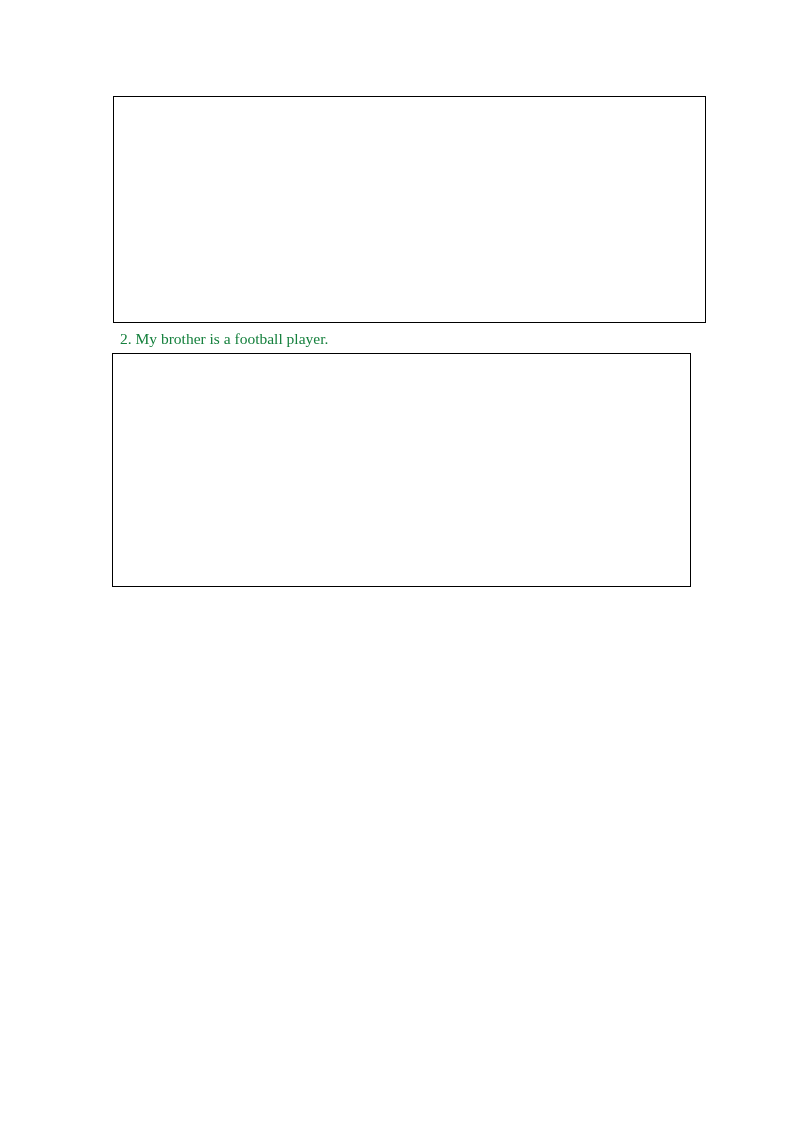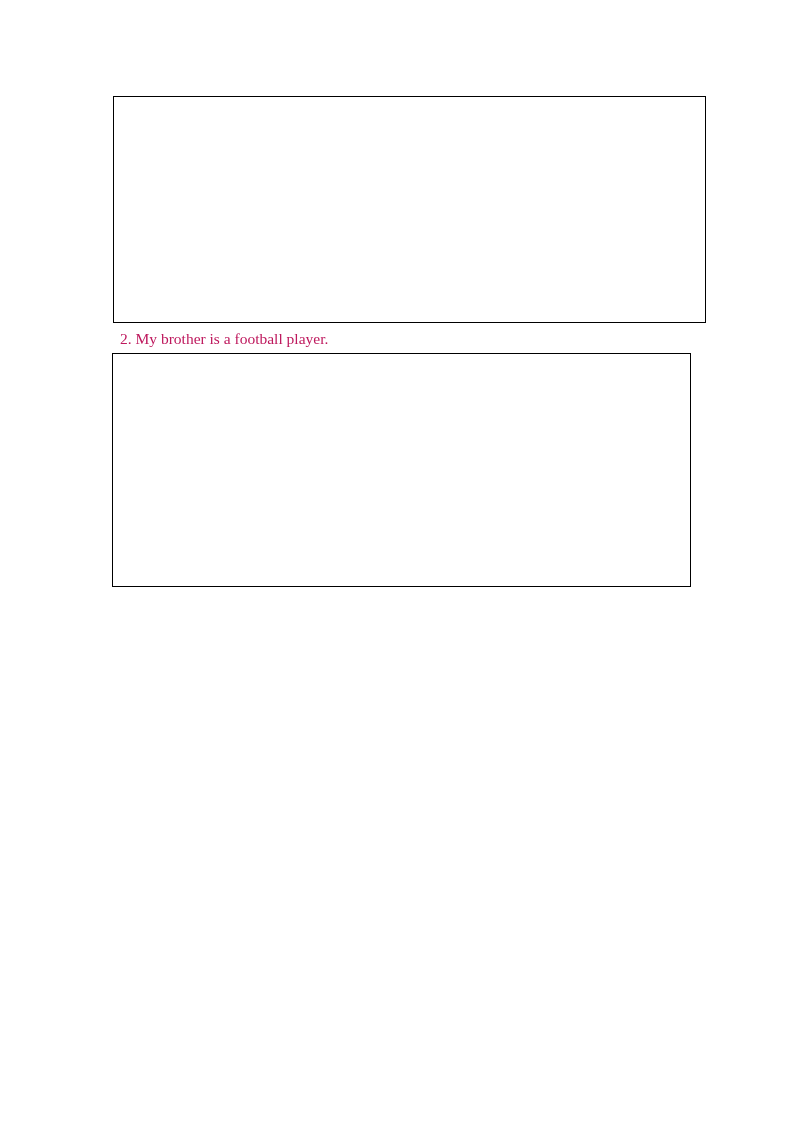--- a/index.html
+++ b/index.html
@@ -33,21 +33,21 @@
     width: 579px;
     height: 234px;
   }
   .question-line {
     position: absolute;
     left: 120px;
     top: 329px;
     margin: 0;
     font-size: 15.5px;
     line-height: 19px;
-    color: #be185d;
+    color: #15803d;
     white-space: nowrap;
   }
 </style>
 </head>
 <body>
 
 <div class="page">
 
   <div class="frame-box box-top"></div>
 

